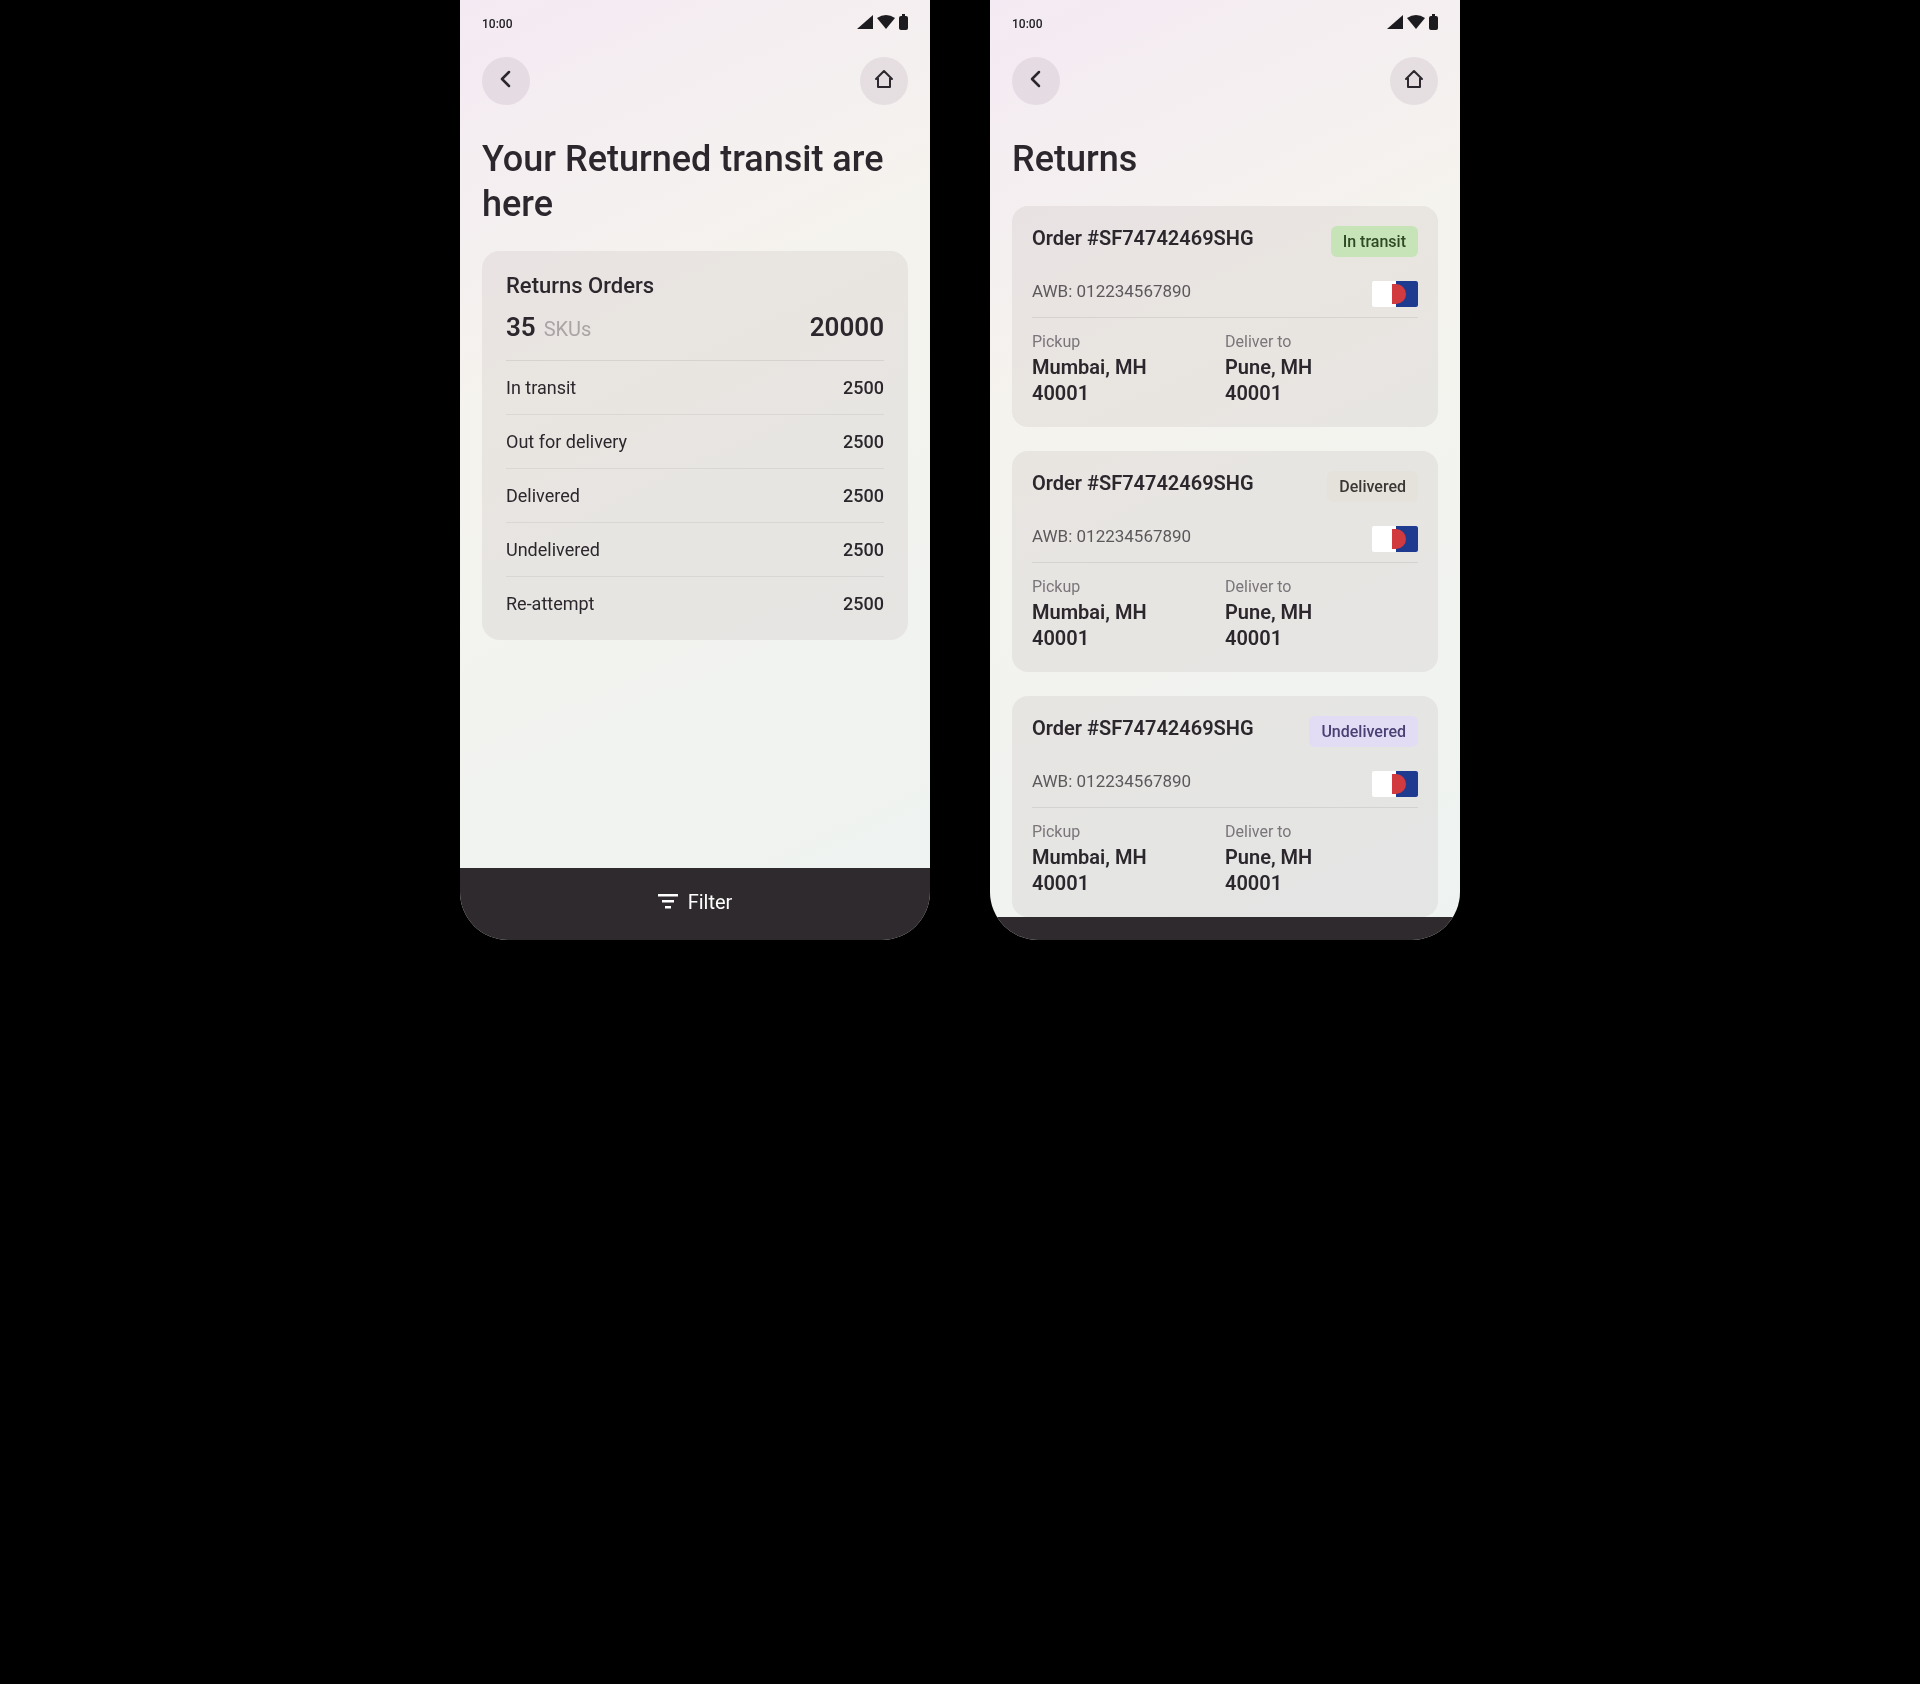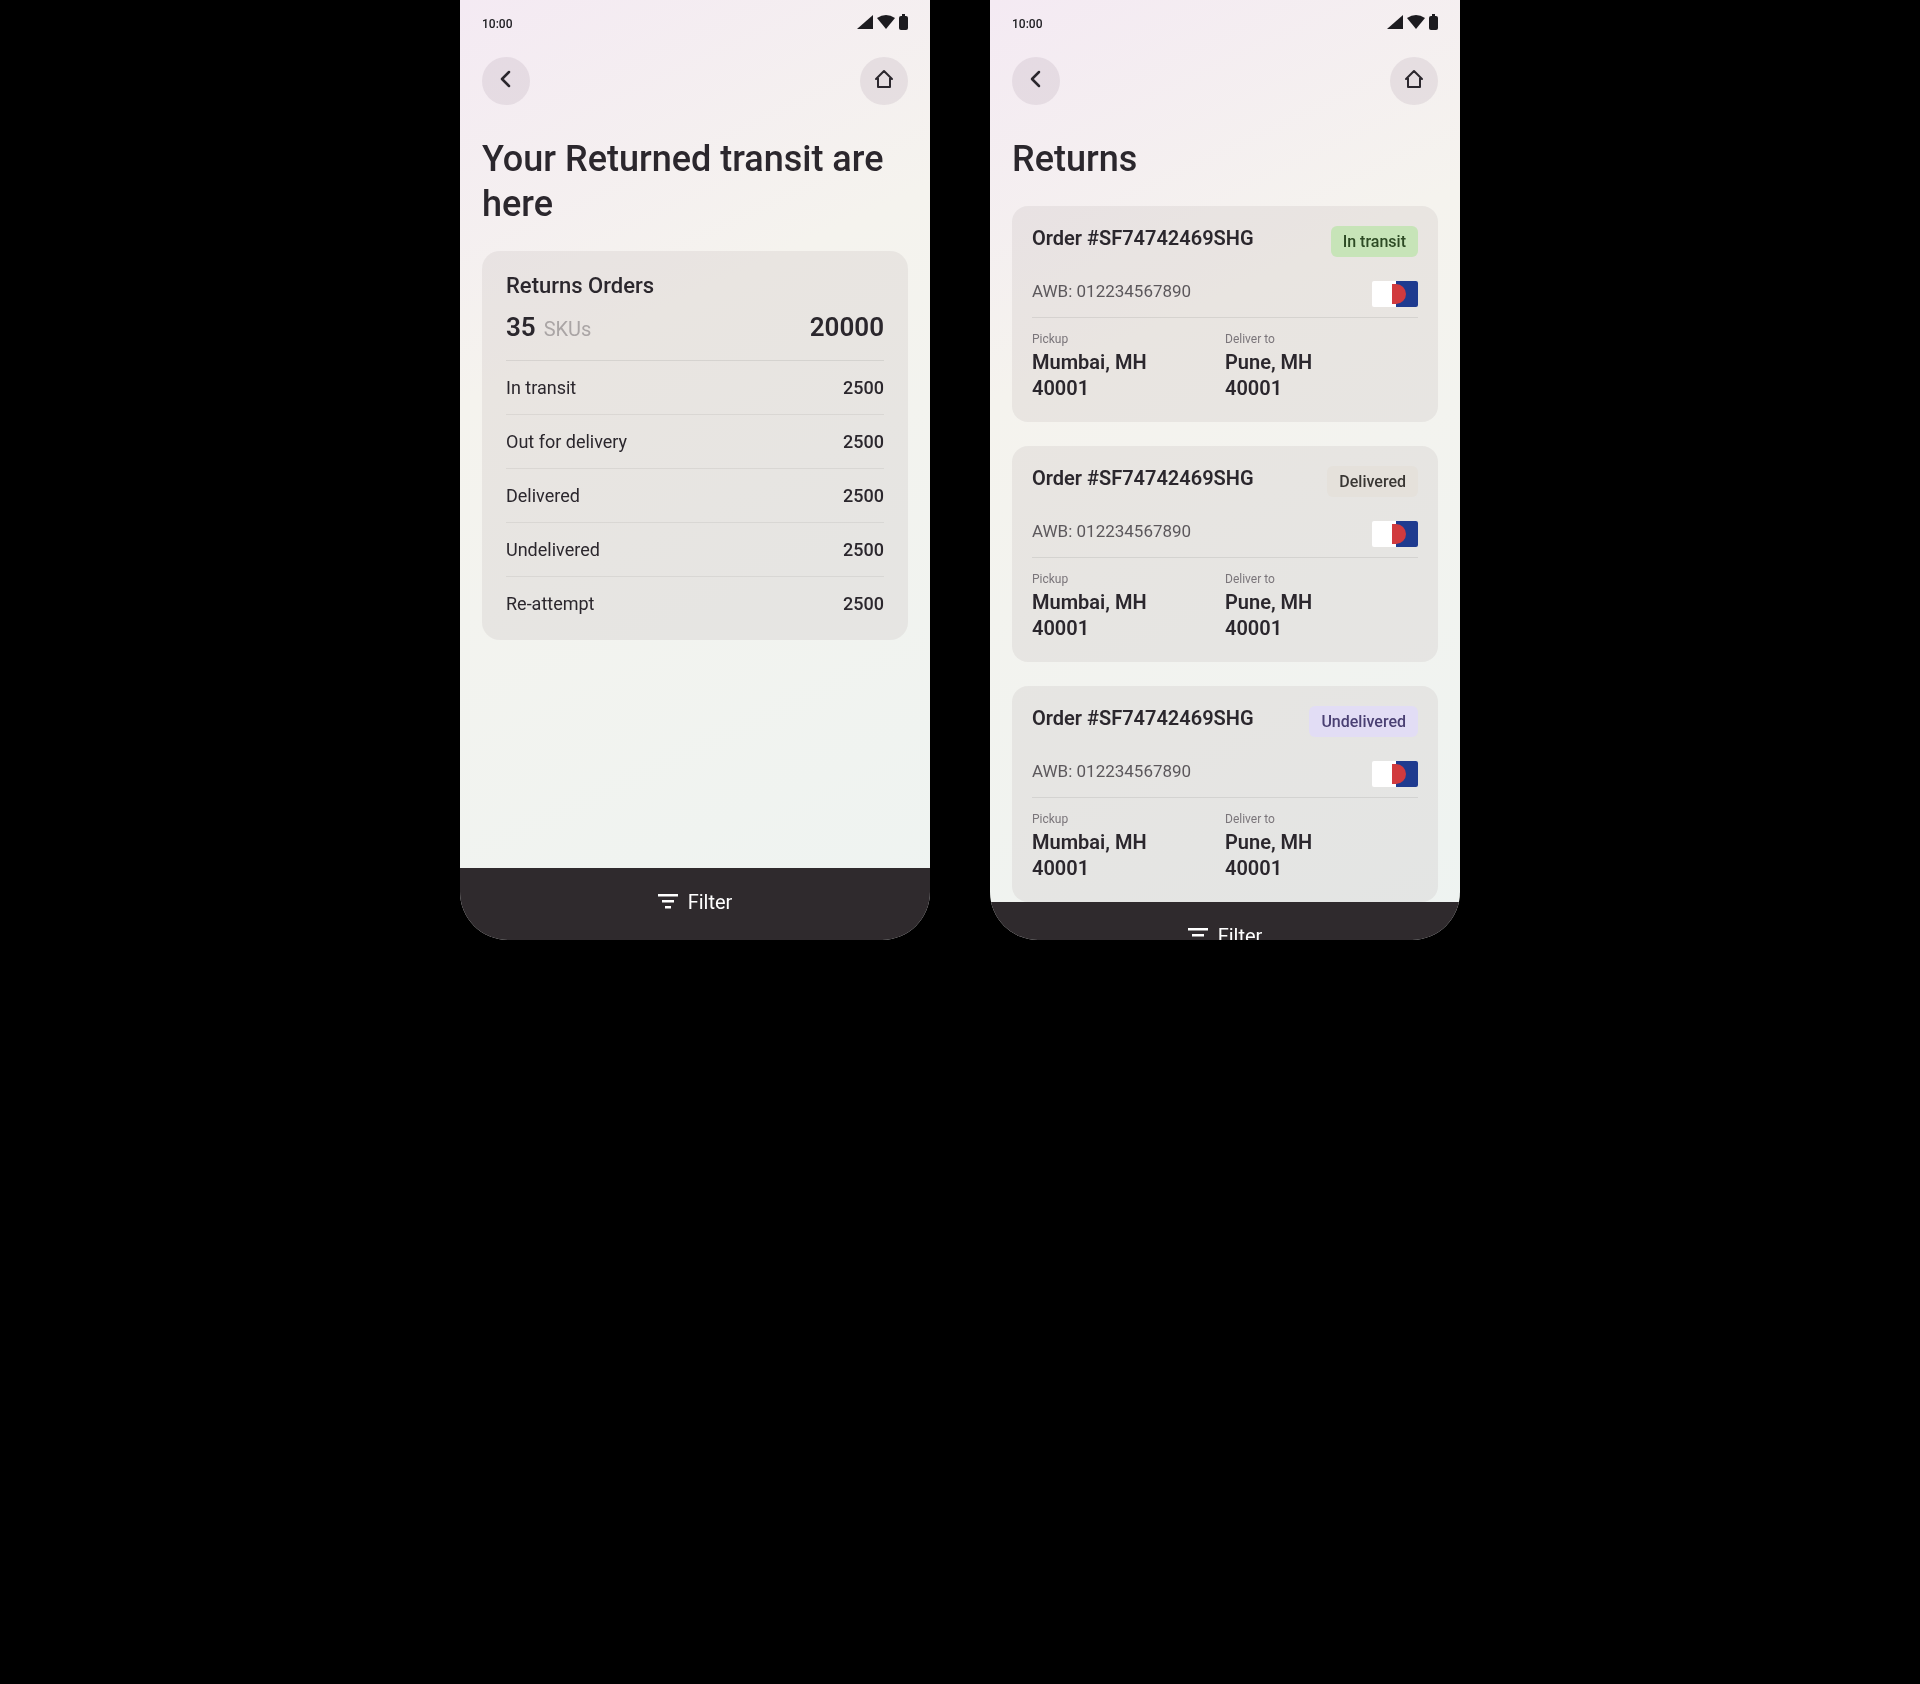--- a/index.html
+++ b/index.html
@@ -144,21 +144,21 @@
     background: #1f3b8f;
   }
   .carrier-logo::after {
     content:"";
     position:absolute; right:12px; top:3px; bottom:3px; width:14px;
     background: #d13a3e;
     border-radius: 0 12px 12px 0;
   }
   .oc-row3 { display: flex; margin-top: 14px; }
   .loc-col { flex: 1; }
-  .loc-label { font-size: 12px; color: #7a757a; margin-bottom: 4px; }
+  .loc-label { font-size: 16px; color: #7a757a; margin-bottom: 4px; }
   .loc-city { font-size: 20px; font-weight: 600; color: #2b272d; }
   .loc-pin { font-size: 20px; font-weight: 600; color: #2b272d; margin-top: 2px;}
   .phone.p1 { height: 940px; }
   .phone.p2 { height: 940px; }
 </style>
 </head>
 <body>
 
 <div class="phone p1">
   <div class="status-bar">

